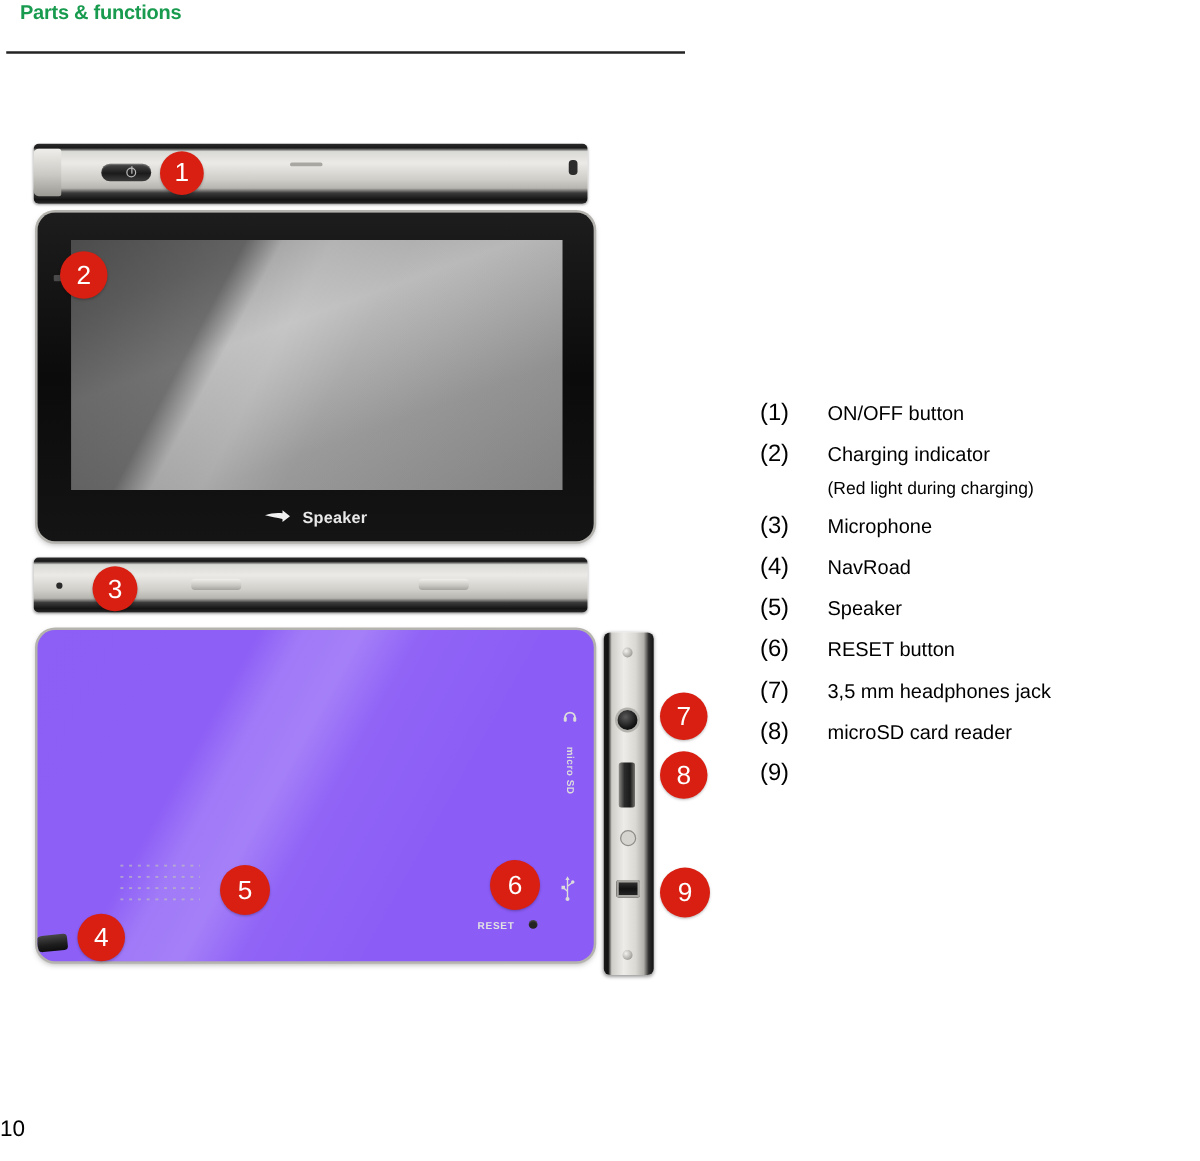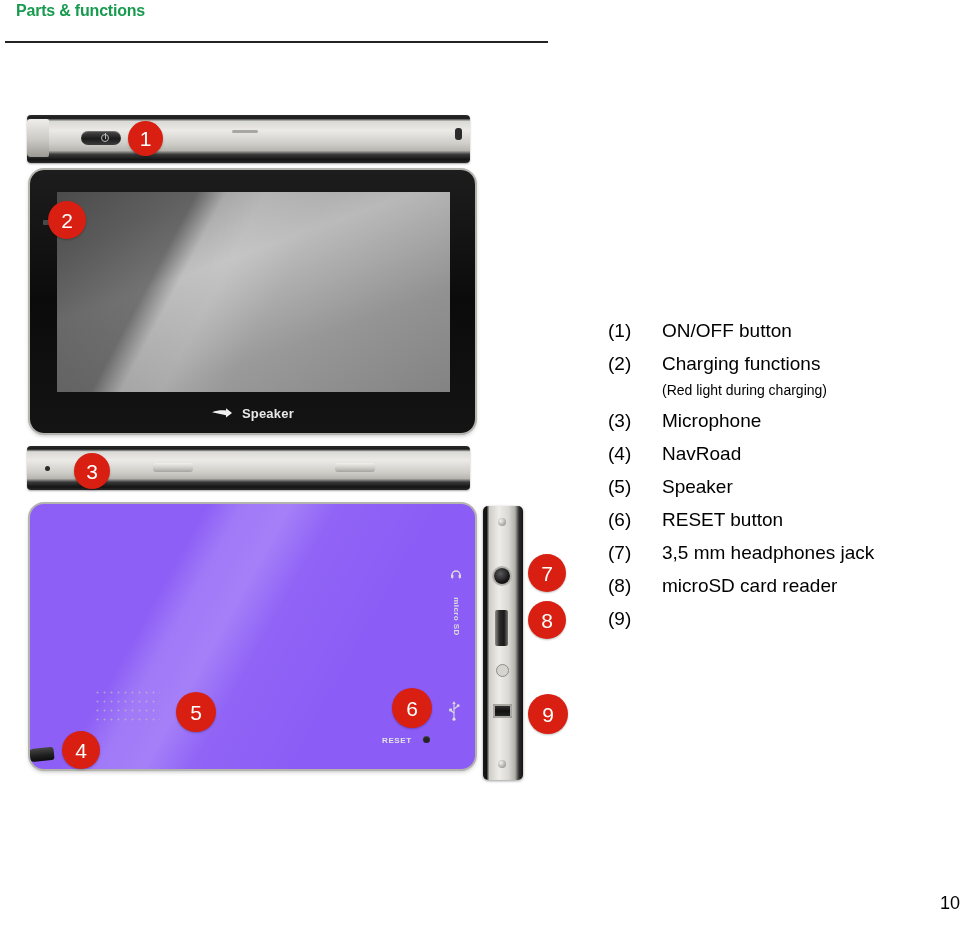--- a/index.html
+++ b/index.html
@@ -398,39 +398,39 @@
     align-items: baseline;
     margin-bottom: 11px;
   }
   .legend-num {
     width: 54px;
     flex: 0 0 54px;
     font-size: 19px;
     color: #000;
   }
   .legend-text {
-    font-size: 19px;
+    font-size: 16px;
     color: #000;
     white-space: nowrap;
   }
   .legend-row.note {
     margin-top: -4px;
     margin-bottom: 12px;
   }
   .legend-row.note .legend-text {
     font-size: 14px;
   }
 
   
   #page-number {
     position: absolute;
     left: 0;
     right: 0;
     top: 893px;
-    text-align: right;
+    text-align: left;
     font-size: 18px;
     color: #000;
   }
 </style>
 </head>
 <body>
 
 <div id="page-title">Parts &amp; functions</div>
 <div id="title-rule"></div>
 
@@ -514,21 +514,21 @@
   <div id="badge-9" class="badge">9</div>
 </div>
 
 <div id="legend">
   <div class="legend-row">
     <span class="legend-num">(1)</span>
     <span class="legend-text">ON/OFF button</span>
   </div>
   <div class="legend-row">
     <span class="legend-num">(2)</span>
-    <span class="legend-text">Charging functions</span>
+    <span class="legend-text">Charging indicator</span>
   </div>
   <div class="legend-row note">
     <span class="legend-num"></span>
     <span class="legend-text">(Red light during charging)</span>
   </div>
   <div class="legend-row">
     <span class="legend-num">(3)</span>
     <span class="legend-text">Microphone</span>
   </div>
   <div class="legend-row">

